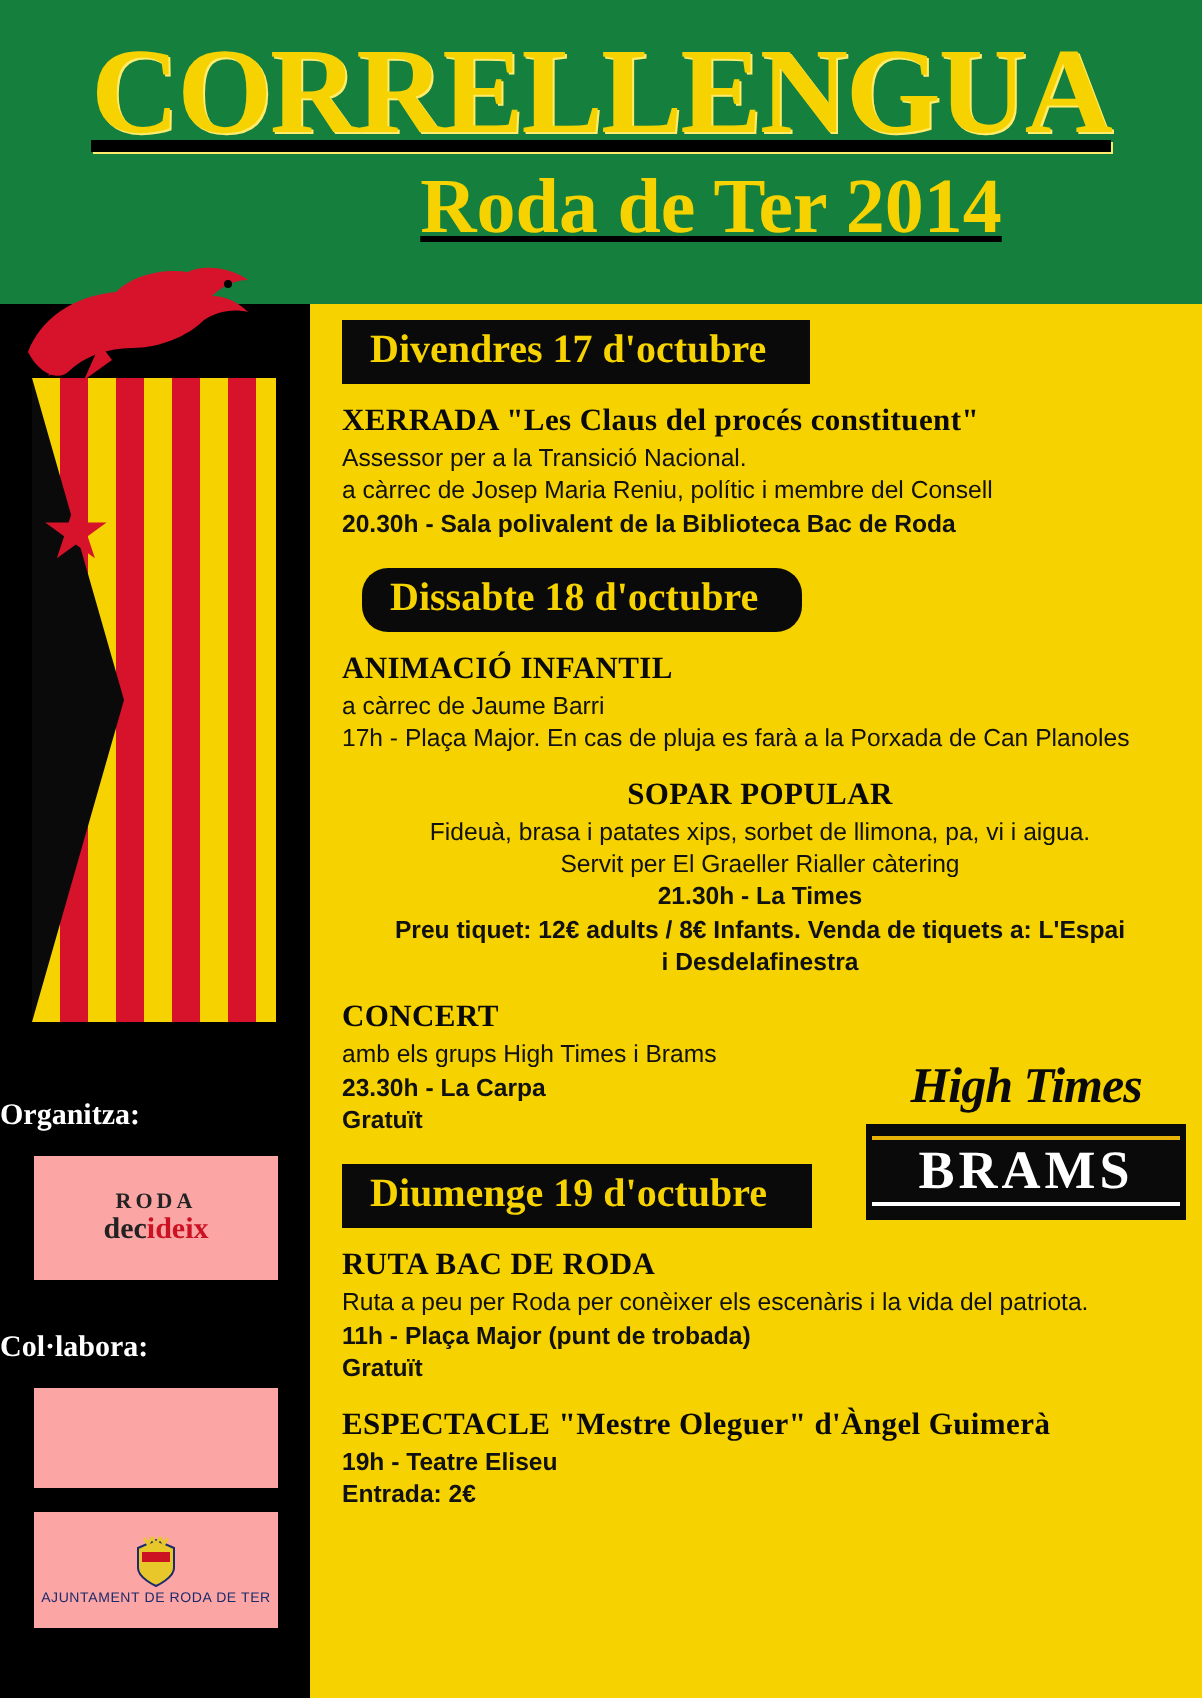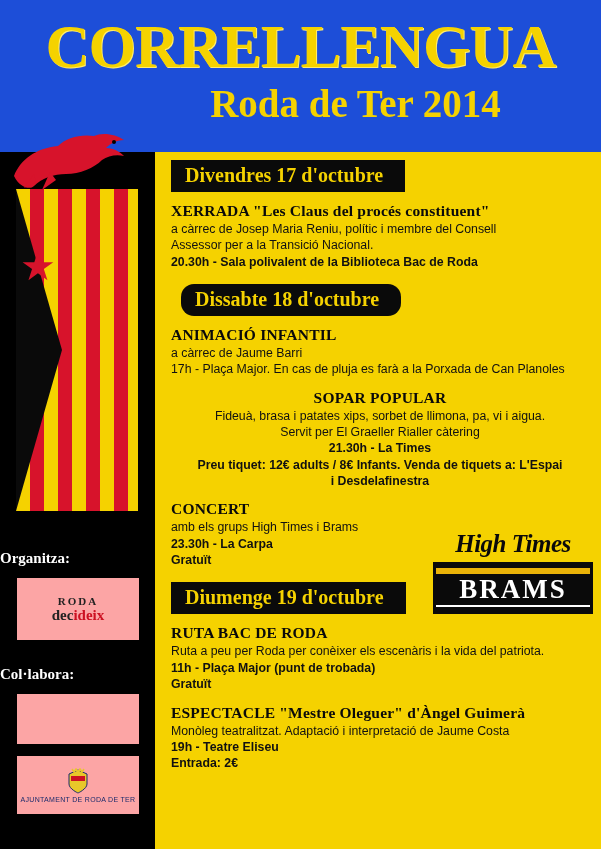--- a/index.html
+++ b/index.html
@@ -12,22 +12,23 @@
   .poster {
     position: relative;
     width: 601px; height: 849px;
     background: #000;
   }
 
   
   .header {
     position: absolute;
     top: 0; left: 0; width: 601px; height: 152px;
-    background: #1d4ed8;
+    background: #15803d;
     text-align: center;
+    text-decoration: underline;
   }
   .title-main {
     font-family: "Liberation Serif", serif;
     font-weight: bold;
     font-size: 61px;
     letter-spacing: -1px;
     color: #f5d200;
     line-height: 1;
     padding-top: 16px;
     text-shadow: 1px 1px 0 #ffec6e;
@@ -203,21 +204,21 @@
     padding: 3px 0 4px 0;
   }
   .brams-inner {
     background: #0a0a0a;
     color: #fff;
     font-family: "Liberation Serif", serif;
     font-weight: bold;
     font-size: 27px;
     letter-spacing: 2px;
     line-height: 1;
-    border-top: 6px solid #eab308;
+    border-top: 2px solid #eab308;
     border-bottom: 2px solid #fff;
     padding: 2px 0;
   }
 </style>
 </head>
 <body>
 
 <div class="poster">
 
   <div class="header">
@@ -265,22 +266,22 @@
   </div>
 
   <div class="main">
 
     <div class="day-wrap" style="padding-top:8px;">
       <div class="daybar" style="margin-left:14px;">
         <span>Divendres 17 d'octubre</span>
       </div>
       <div class="entry" style="margin-top:10px;">
         <div class="entry-title">XERRADA "Les Claus del procés constituent"</div>
+        <div class="entry-line">Assessor per a la Transició Nacional.</div>
         <div class="entry-line">a càrrec de Josep Maria Reniu, polític i membre del Consell</div>
-        <div class="entry-line">Assessor per a la Transició Nacional.</div>
         <div class="entry-line" style="font-weight:bold;">20.30h - Sala polivalent de la Biblioteca Bac de Roda</div>
       </div>
     </div>
 
     <div class="day-wrap" style="padding-top:14px;">
       <div class="daybar" style="margin-left:24px;border-radius:13px;">
         <span>Dissabte 18 d'octubre</span>
       </div>
 
       <div class="entry" style="margin-top:10px;">
@@ -320,20 +321,19 @@
 
       <div class="entry" style="margin-top:10px;">
         <div class="entry-title">RUTA BAC DE RODA</div>
         <div class="entry-line">Ruta a peu per Roda per conèixer els escenàris i la vida del patriota.</div>
         <div class="entry-line" style="font-weight:bold;">11h - Plaça Major (punt de trobada)</div>
         <div class="entry-line" style="font-weight:bold;">Gratuït</div>
       </div>
 
       <div class="entry" style="margin-top:11px;">
         <div class="entry-title">ESPECTACLE "Mestre Oleguer" d'Àngel Guimerà</div>
-        <div class="entry-line">Monòleg teatralitzat. Adaptació i interpretació de Jaume Costa</div>
         <div class="entry-line" style="font-weight:bold;">19h - Teatre Eliseu</div>
         <div class="entry-line" style="font-weight:bold;">Entrada: 2€</div>
       </div>
     </div>
 
   </div>
 </div>
 
 </body></html>

